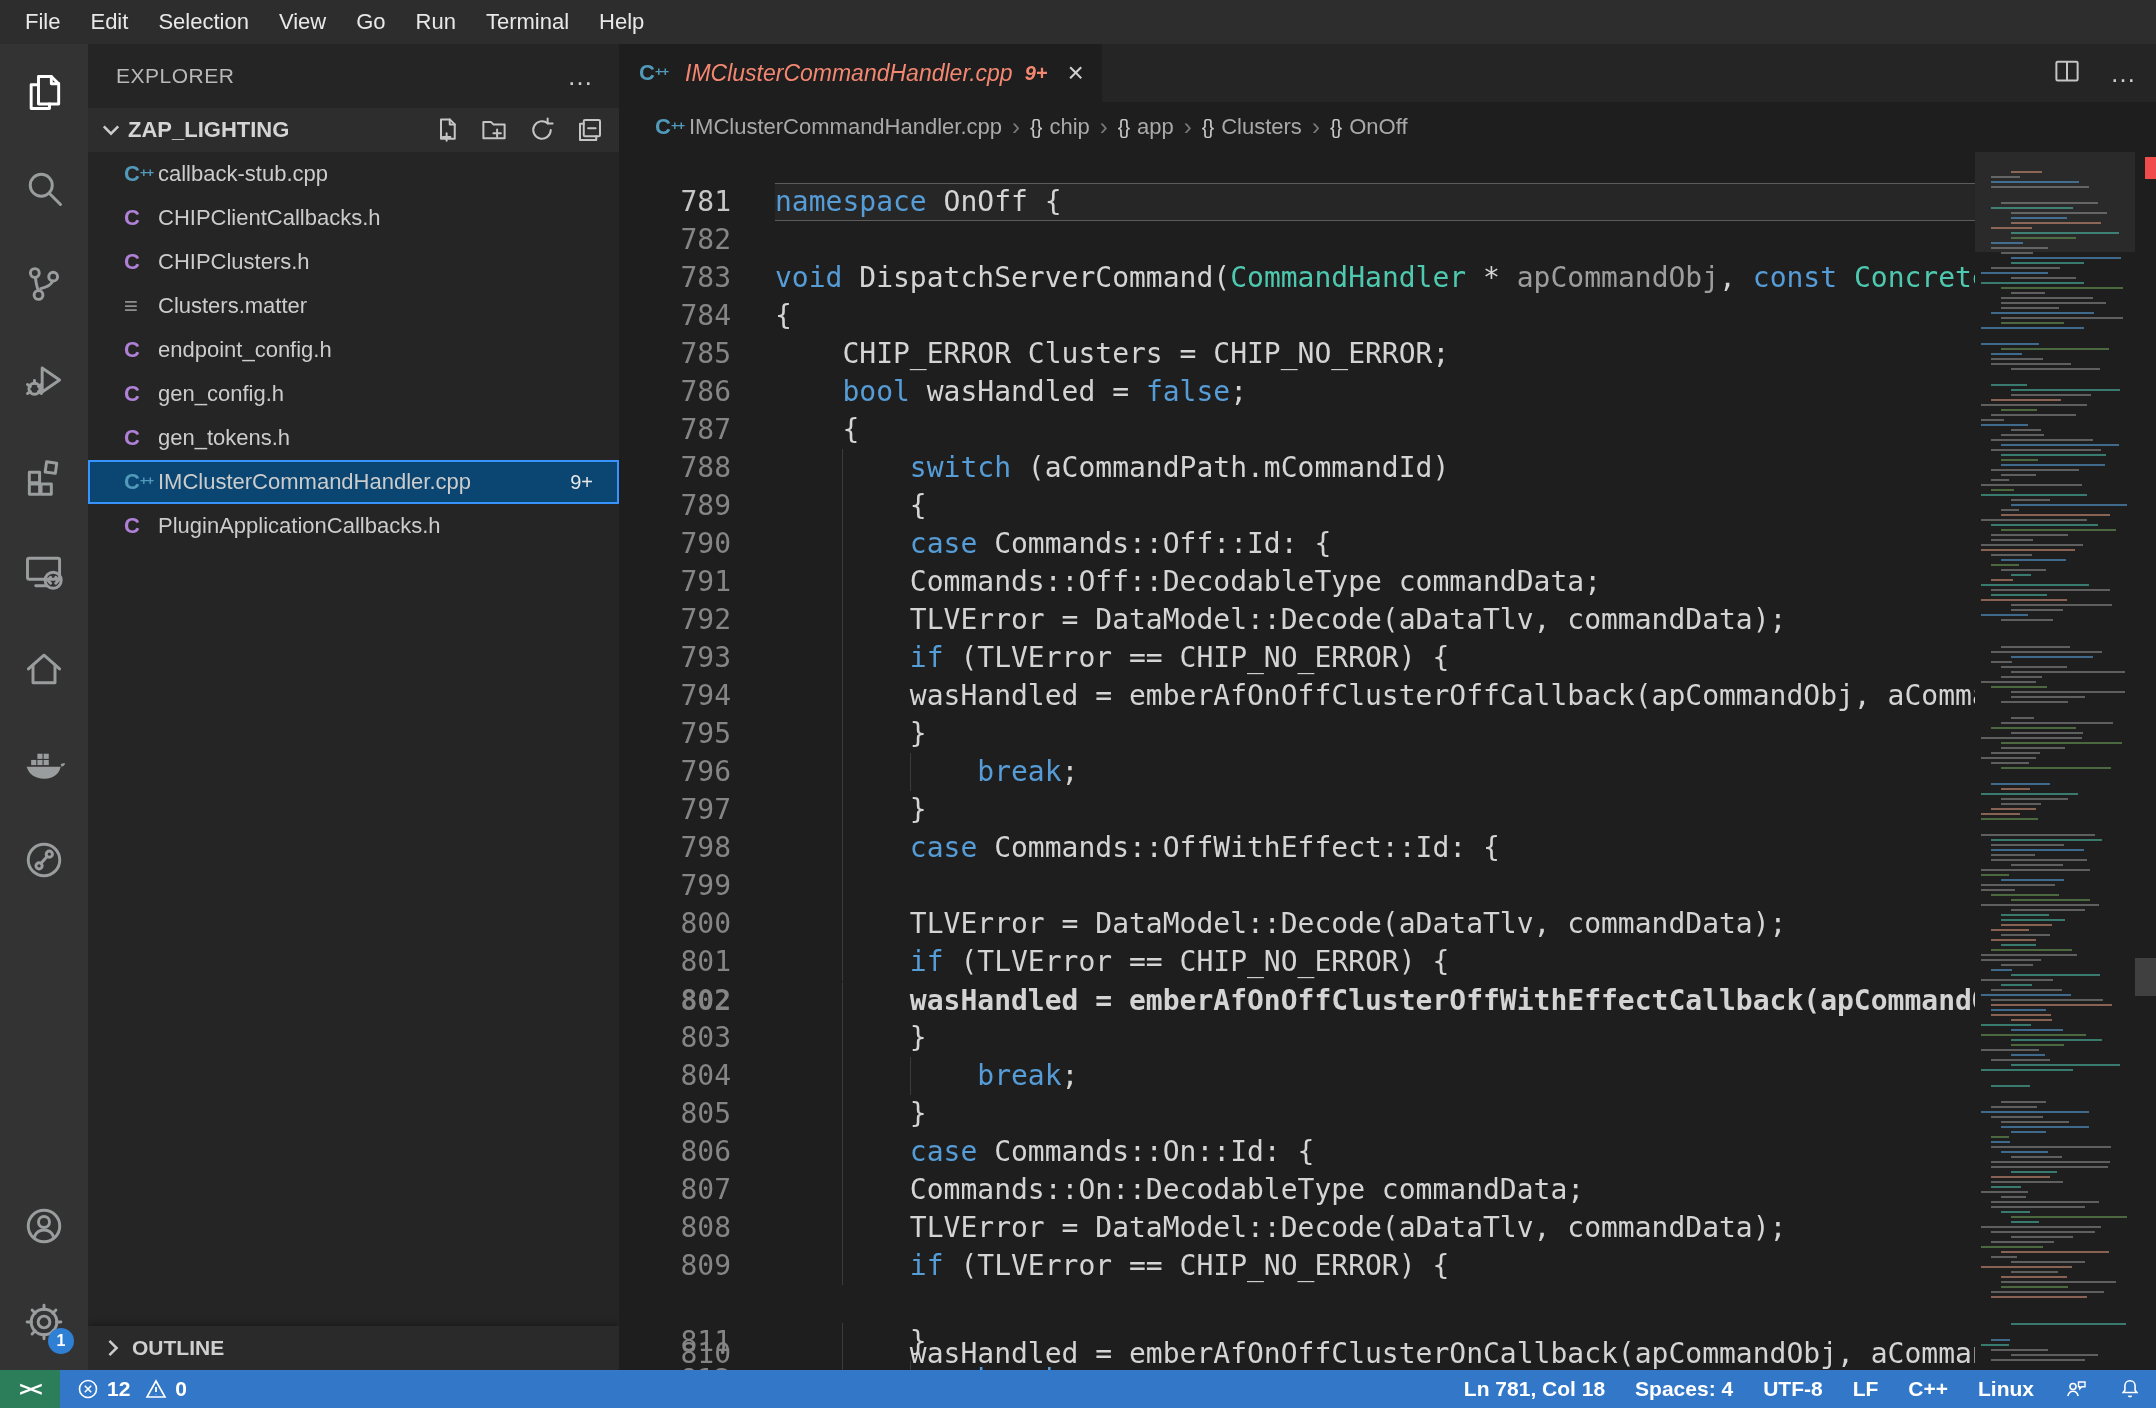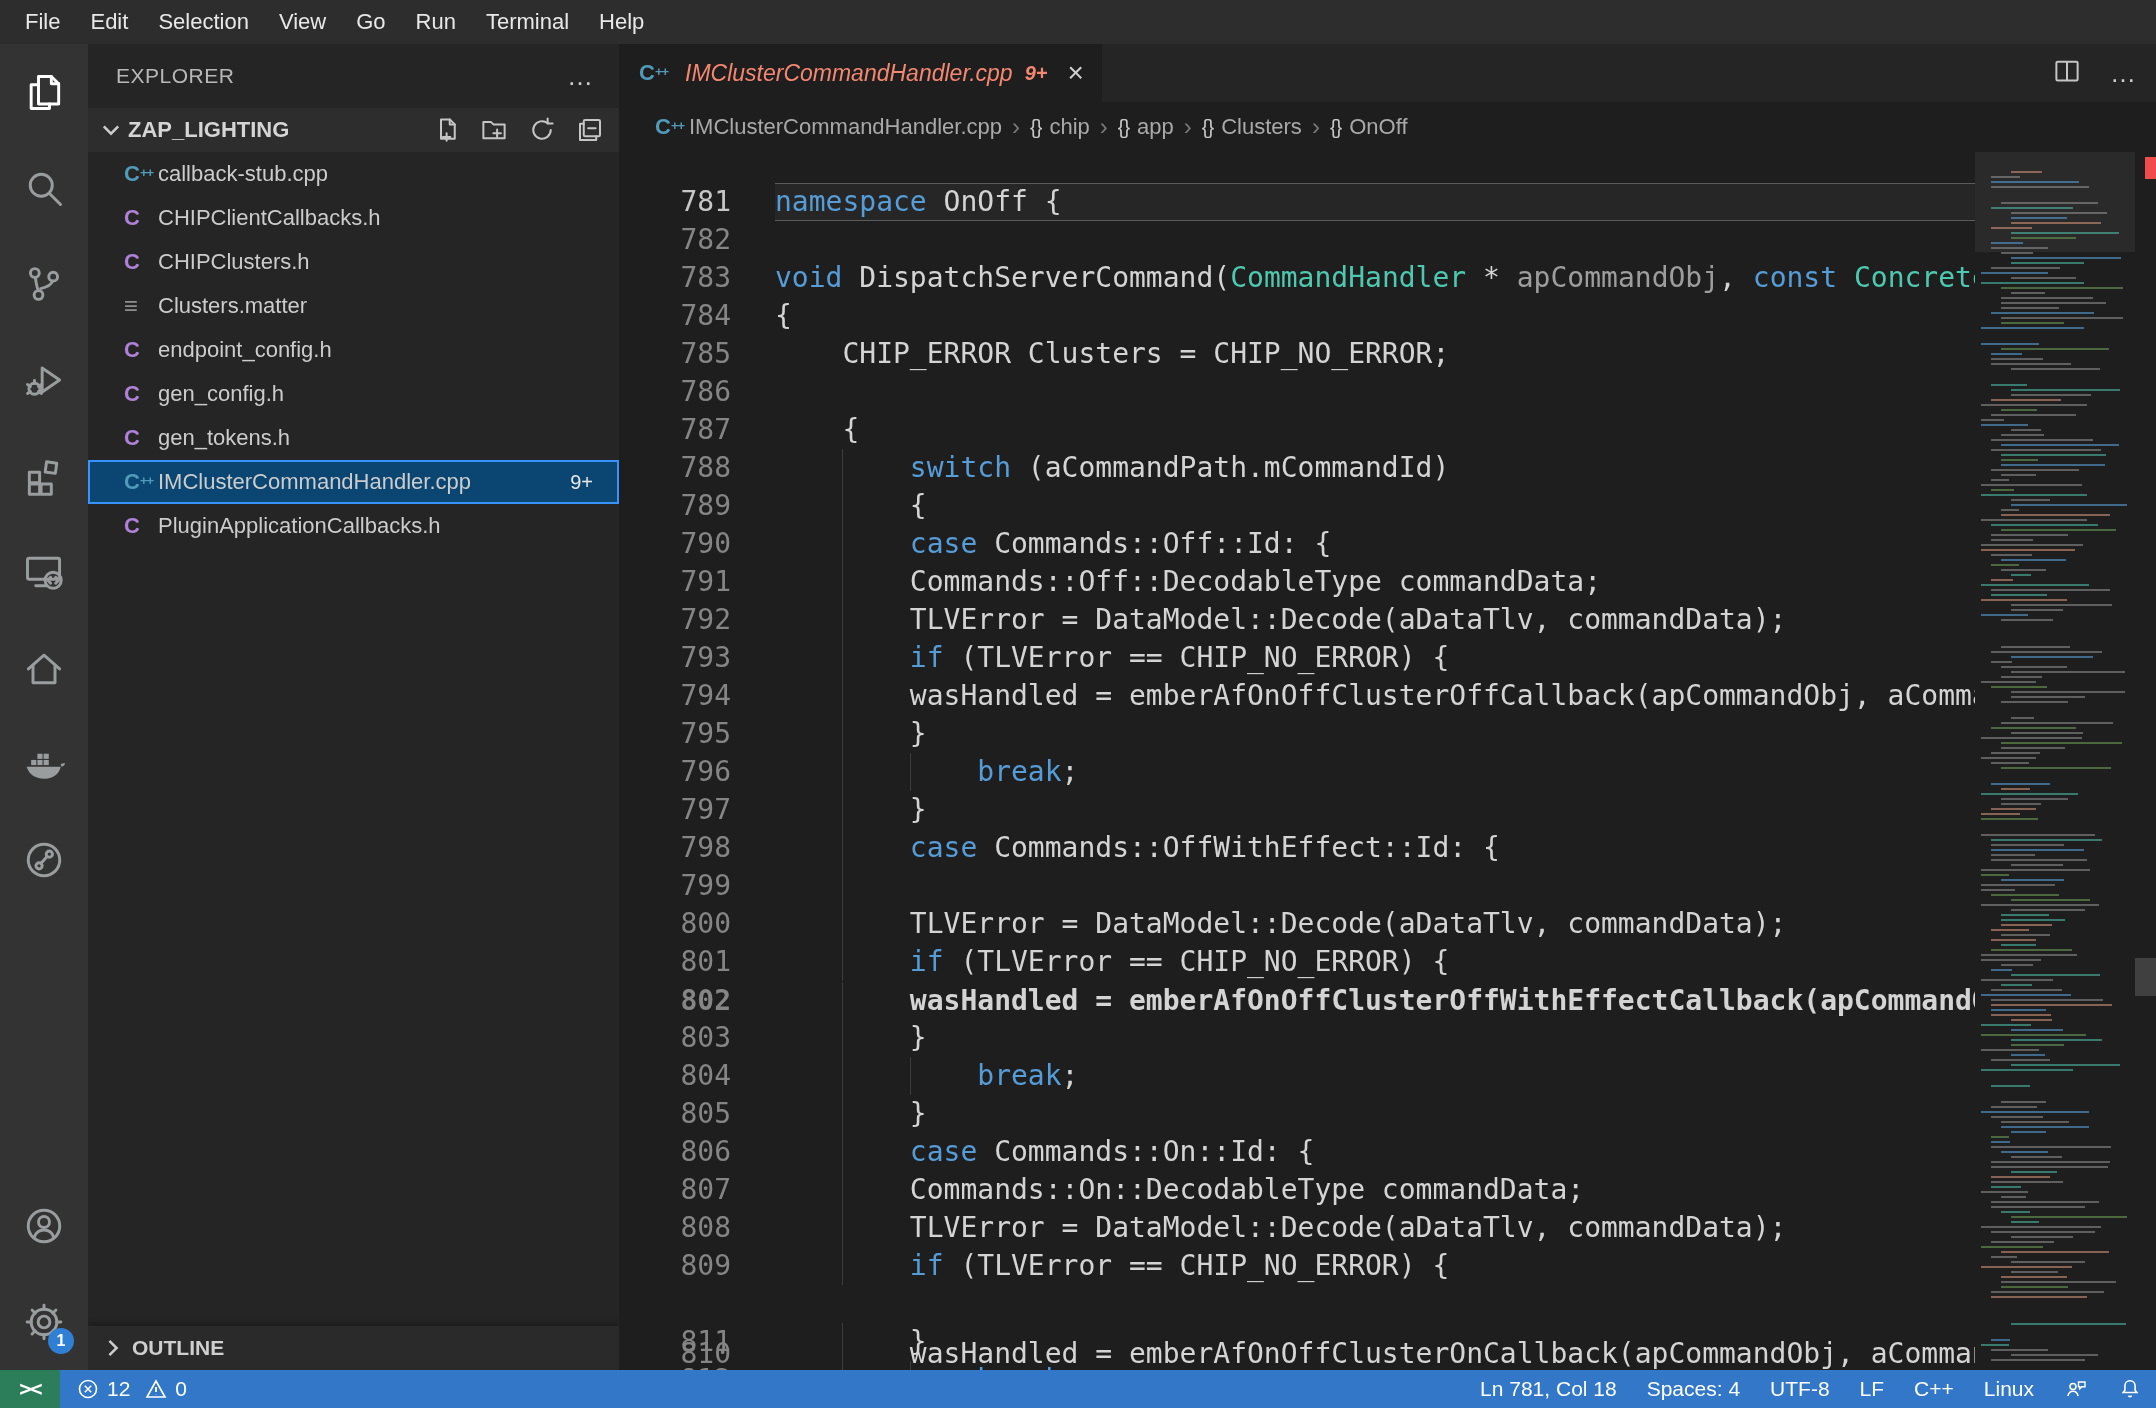--- a/index.html
+++ b/index.html
@@ -75,21 +75,21 @@
   #minimap{position:absolute;left:1975px;top:152px;width:160px;height:1218px;background:#1e1e1e;overflow:hidden;}
   #minimap-slider{position:absolute;left:0;top:0;width:160px;height:100px;background:rgba(255,255,255,0.055);}
   #ruler{position:absolute;left:2135px;top:152px;width:21px;height:1218px;background:#1e1e1e;}
   #err-marker{position:absolute;left:10px;top:5px;width:11px;height:22px;background:var(--err);}
   #scroll-thumb{position:absolute;left:0;top:806px;width:21px;height:38px;background:rgba(121,121,121,0.38);}
   
   #statusbar{position:absolute;left:0;top:1370px;width:2156px;height:38px;background:var(--statusbg);
              display:flex;align-items:center;color:#ffffff;font-size:21px;}
   #remote{width:60px;height:38px;background:var(--remotebg);display:flex;align-items:center;justify-content:center;
           font-family:"DejaVu Sans Mono",monospace;font-weight:bold;font-size:21px;letter-spacing:-2px;}
-  .sb-group{display:flex;align-items:center;}
+  .sb-group{display:flex;align-items:center;font-weight:bold;}
   #sb-left{margin-left:16px;}
   #sb-right{margin-left:auto;margin-right:14px;}
   .sb-item{display:flex;align-items:center;margin-right:26px;}
   #sb-right .sb-item{margin-right:0;margin-left:30px;}
   .sb-item svg{width:24px;height:24px;margin-right:7px;}
   .sb-icon-only svg{margin-right:0;}
 </style>
 </head>
 <body>
 <div id="app">
@@ -308,21 +308,21 @@
       <span class="bc-sym">{}</span>
       <span>OnOff</span>
     </div>
 
 <div id="code">
       <div class="cl cur" style="top: 31px;"><div class="hl"></div><span class="gut">781</span><span class="txt" style="padding-left: 0px;"><span class="c-k">namespace</span><span class="c-p"> OnOff {</span></span></div>
       <div class="cl" style="top: 69px;"><span class="gut">782</span><span class="txt" style="padding-left: 0px;"></span></div>
       <div class="cl" style="top: 107px;"><span class="gut">783</span><span class="txt" style="padding-left: 0px;"><span class="c-k">void</span><span class="c-p"> DispatchServerCommand(</span><span class="c-t">CommandHandler</span><span class="c-p"> * </span><span class="c-d">apCommandObj</span><span class="c-p">, </span><span class="c-k">const</span><span class="c-p"> </span><span class="c-t">ConcreteCommandPath</span></span></div>
       <div class="cl" style="top: 145px;"><span class="gut">784</span><span class="txt" style="padding-left: 0px;"><span class="c-p">{</span></span></div>
       <div class="cl" style="top: 183px;"><span class="gut">785</span><span class="txt" style="padding-left: 67.428px;"><span class="c-p">CHIP_ERROR Clusters = CHIP_NO_ERROR;</span></span></div>
-      <div class="cl" style="top: 221px;"><span class="gut">786</span></div>
+      <div class="cl" style="top: 221px;"><span class="gut">786</span><span class="txt" style="padding-left: 67.428px;"><span class="c-k">bool</span><span class="c-p"> wasHandled = </span><span class="c-k">false</span><span class="c-p">;</span></span></div>
       <div class="cl" style="top: 259px;"><span class="gut">787</span><span class="txt" style="padding-left: 67.428px;"><span class="c-p">{</span></span></div>
       <div class="cl" style="top: 297px;"><div class="guide" style="left: 223.428px;"></div><span class="gut">788</span><span class="txt" style="padding-left: 134.856px;"><span class="c-k">switch</span><span class="c-p"> (aCommandPath.mCommandId)</span></span></div>
       <div class="cl" style="top: 335px;"><div class="guide" style="left: 223.428px;"></div><span class="gut">789</span><span class="txt" style="padding-left: 134.856px;"><span class="c-p">{</span></span></div>
       <div class="cl" style="top: 373px;"><div class="guide" style="left: 223.428px;"></div><span class="gut">790</span><span class="txt" style="padding-left: 134.856px;"><span class="c-k">case</span><span class="c-p"> Commands::Off::Id: {</span></span></div>
       <div class="cl" style="top: 411px;"><div class="guide" style="left: 223.428px;"></div><span class="gut">791</span><span class="txt" style="padding-left: 134.856px;"><span class="c-p">Commands::Off::DecodableType commandData;</span></span></div>
       <div class="cl" style="top: 449px;"><div class="guide" style="left: 223.428px;"></div><span class="gut">792</span><span class="txt" style="padding-left: 134.856px;"><span class="c-p">TLVError = DataModel::Decode(aDataTlv, commandData);</span></span></div>
       <div class="cl" style="top: 487px;"><div class="guide" style="left: 223.428px;"></div><span class="gut">793</span><span class="txt" style="padding-left: 134.856px;"><span class="c-k">if</span><span class="c-p"> (TLVError == CHIP_NO_ERROR) {</span></span></div>
       <div class="cl" style="top: 525px;"><div class="guide" style="left: 223.428px;"></div><span class="gut">794</span><span class="txt" style="padding-left: 134.856px;"><span class="c-p">wasHandled = emberAfOnOffClusterOffCallback(apCommandObj, aCommandPath, commandData);</span></span></div>
       <div class="cl" style="top: 563px;"><div class="guide" style="left: 223.428px;"></div><span class="gut">795</span><span class="txt" style="padding-left: 134.856px;"><span class="c-p">}</span></span></div>
       <div class="cl" style="top: 601px;"><div class="guide" style="left: 223.428px;"></div><div class="guide" style="left: 290.856px;"></div><span class="gut">796</span><span class="txt" style="padding-left: 202.284px;"><span class="c-k">break</span><span class="c-p">;</span></span></div>

